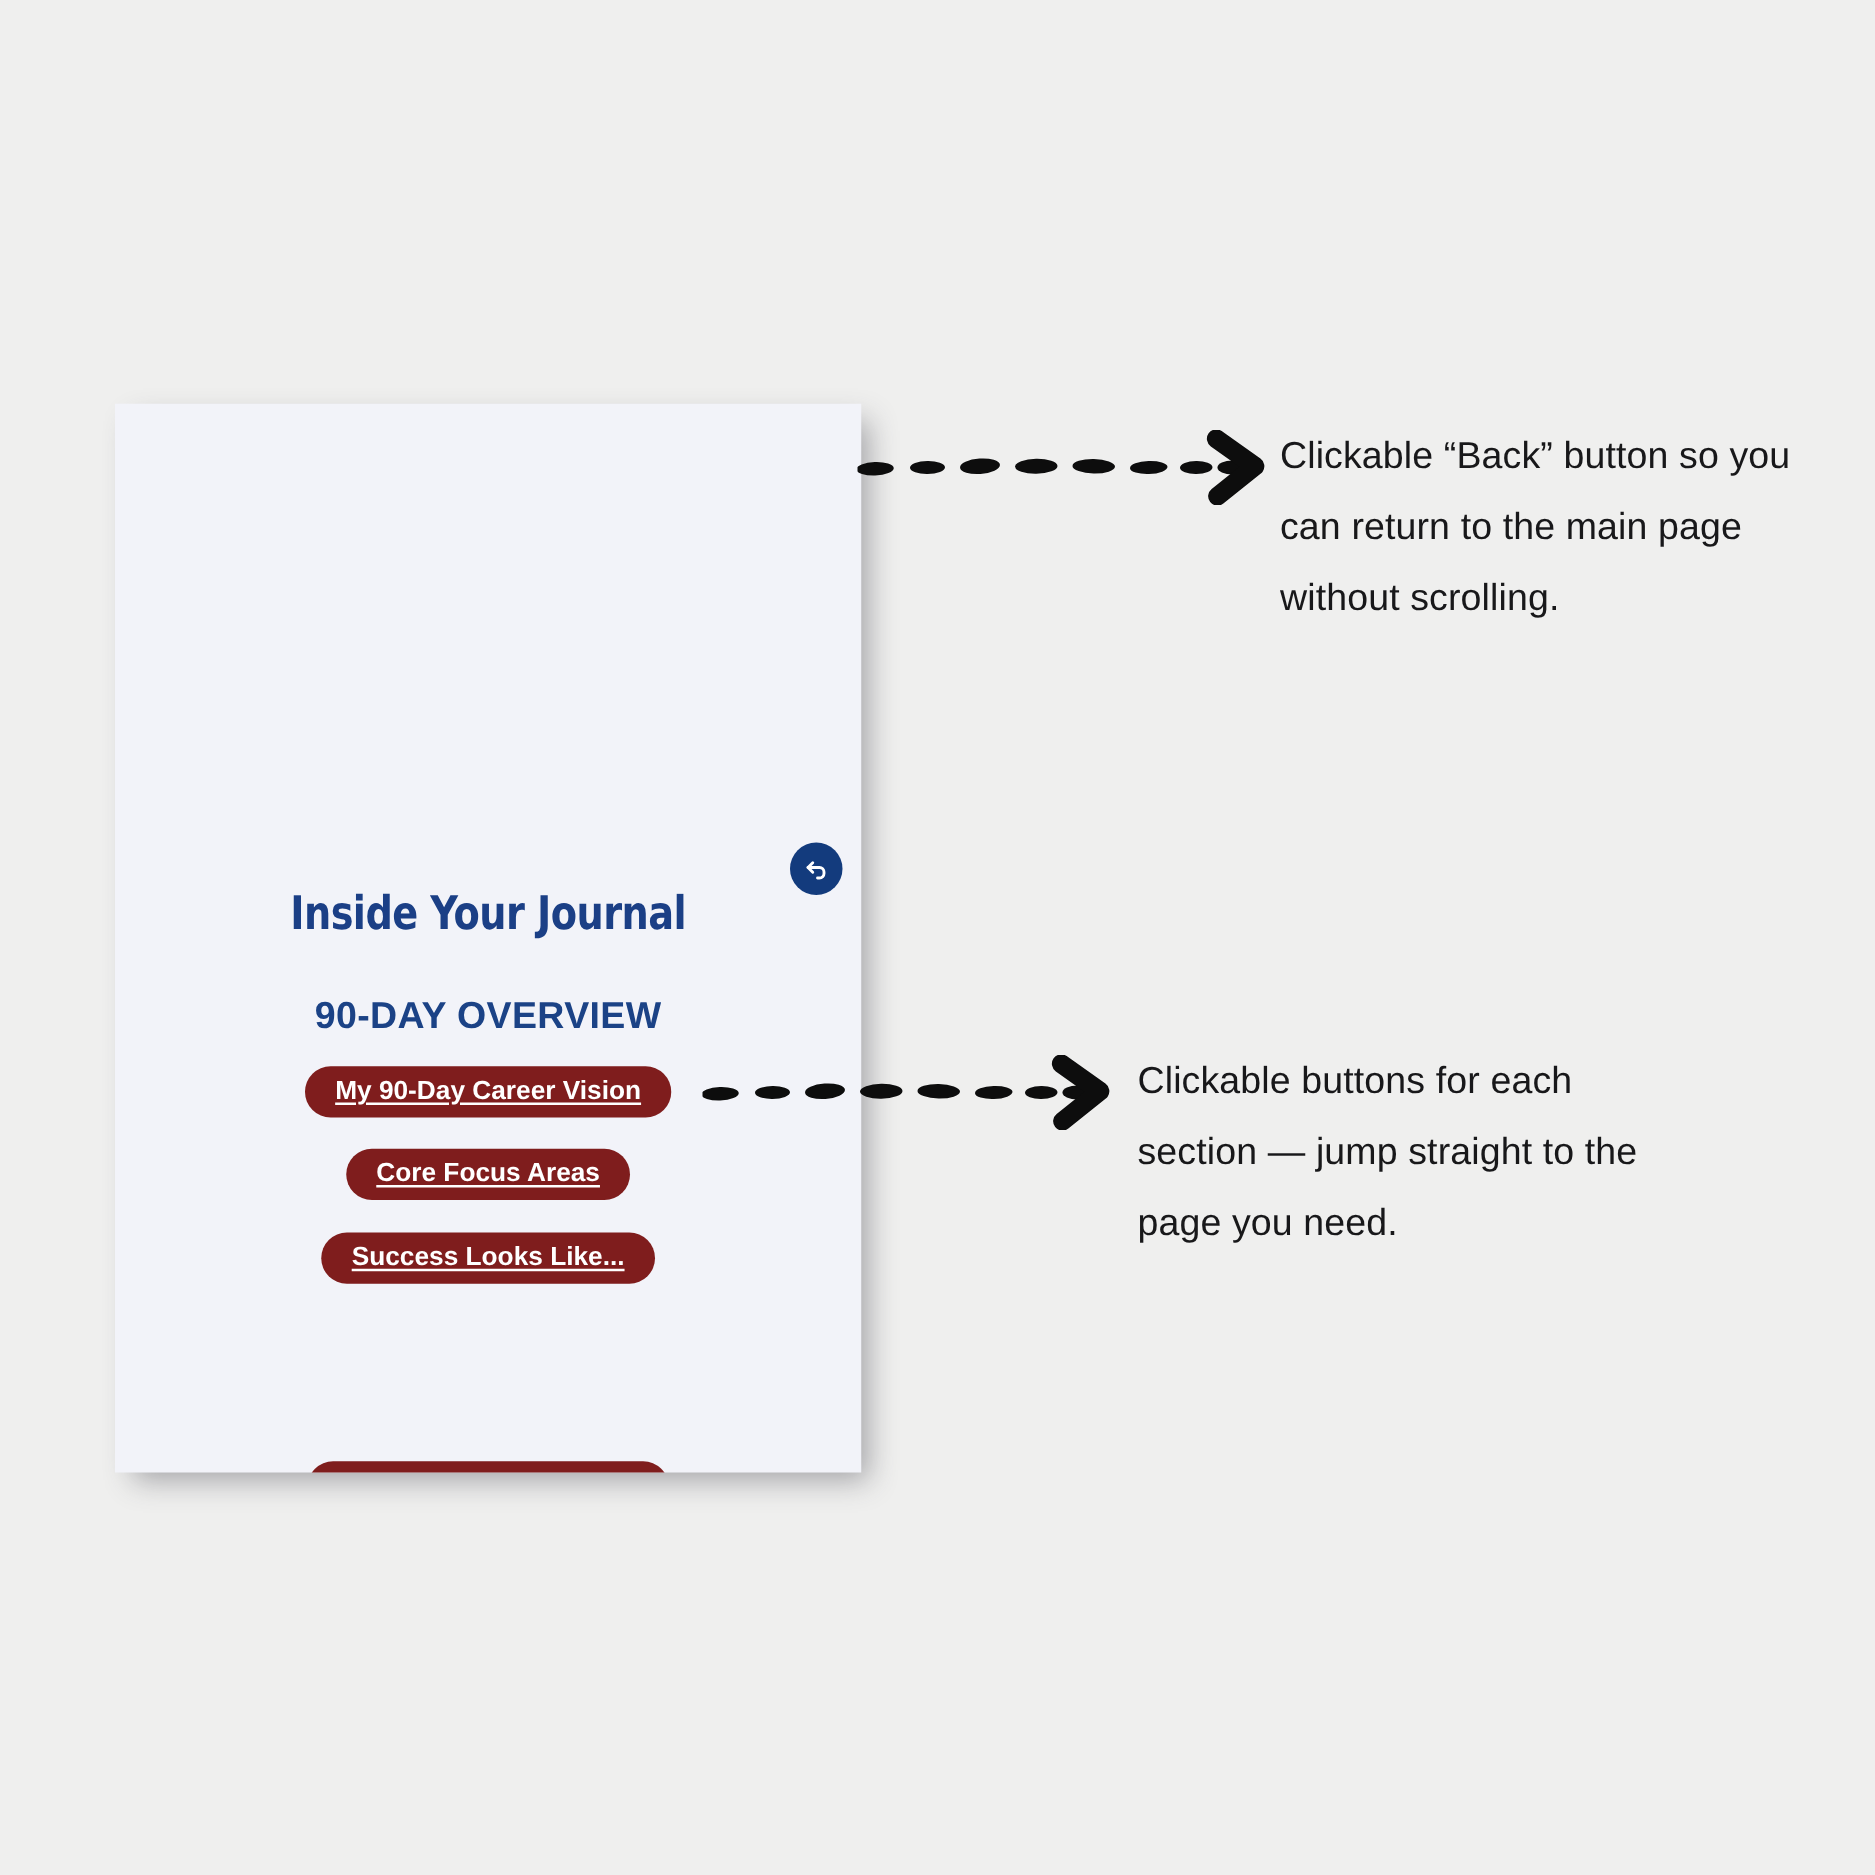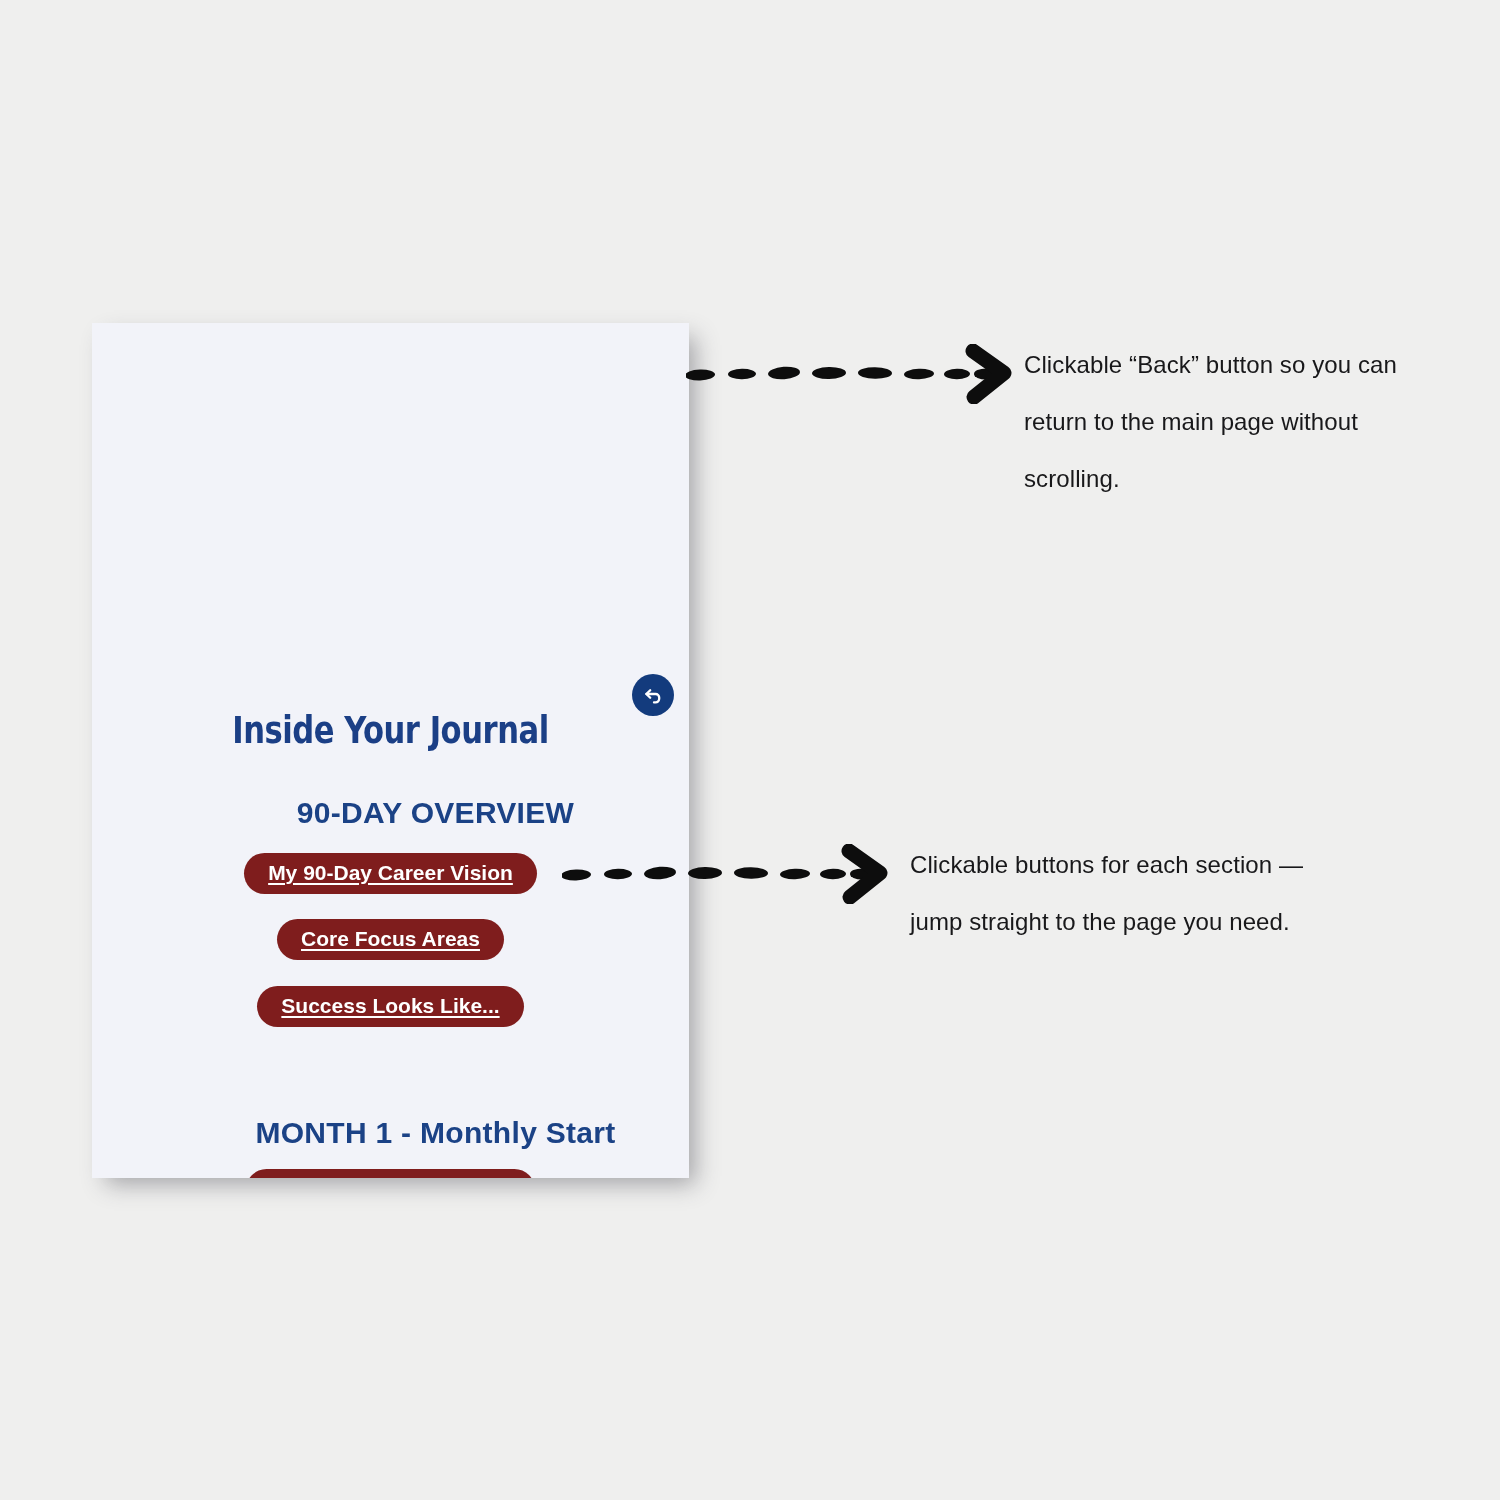--- a/index.html
+++ b/index.html
@@ -65,21 +65,20 @@
   .section-heading {
     position: absolute;
     left: 0;
     width: 597px;
     text-align: center;
     color: #1b4286;
     font-family: "Liberation Sans", sans-serif;
     font-size: 30px;
     font-weight: 700;
     letter-spacing: 0.3px;
-    margin-left: 45px;
   }
   #heading-overview { top: 473px; }
   #heading-month1   { top: 793px; }
 
   
   .pill-row {
     position: absolute;
     left: 0;
     width: 597px;
     display: flex;
@@ -105,21 +104,21 @@
 
   
   .annotation-arrow {
     position: absolute;
     pointer-events: none;
   }
   .annotation-text {
     position: absolute;
     color: #18181a;
     font-family: "Liberation Sans", sans-serif;
-    font-size: 24px;
+    font-size: 30px;
     line-height: 57px;
     letter-spacing: 0.1px;
   }
   #annotation-text-back    { left: 1024px; top: 336px; width: 430px; }
   #annotation-text-buttons { left: 910px;  top: 836px; width: 430px; }
 </style>
 </head>
 <body>
 
 <div id="journal-card">
@@ -140,21 +139,20 @@
   <div class="pill-row" style="top:530px;">
     <button class="pill">My 90-Day Career Vision</button>
   </div>
   <div class="pill-row" style="top:596px;">
     <button class="pill">Core Focus Areas</button>
   </div>
   <div class="pill-row" style="top:663px;">
     <button class="pill">Success Looks Like...</button>
   </div>
 
-  <div class="section-heading" id="heading-month1">MONTH 1 - Monthly Start</div>
 
   <div class="pill-row" style="top:846px;">
     <button class="pill">Month 1: Goals &amp; Focus</button>
   </div>
 
 </div>
 
 <svg class="annotation-arrow" style="left:686px; top:344px;" width="330" height="60" viewBox="0 0 330 60">
   <g fill="#0d0d0d">
     <ellipse cx="14" cy="31" rx="15" ry="5.4" transform="rotate(-2 14 31)"></ellipse>

